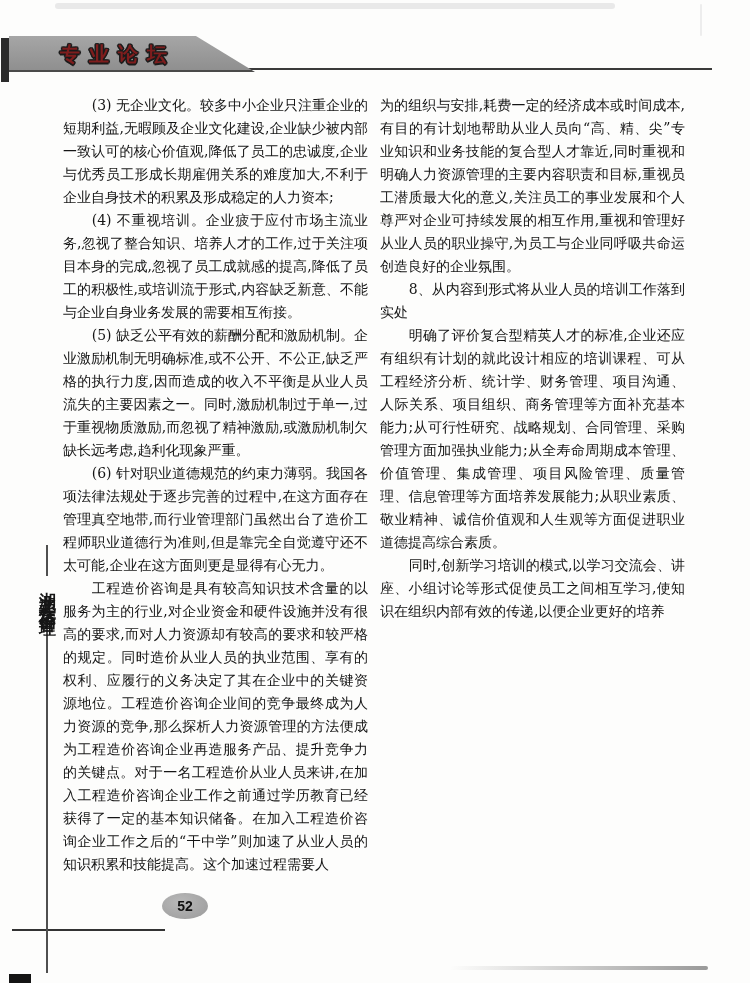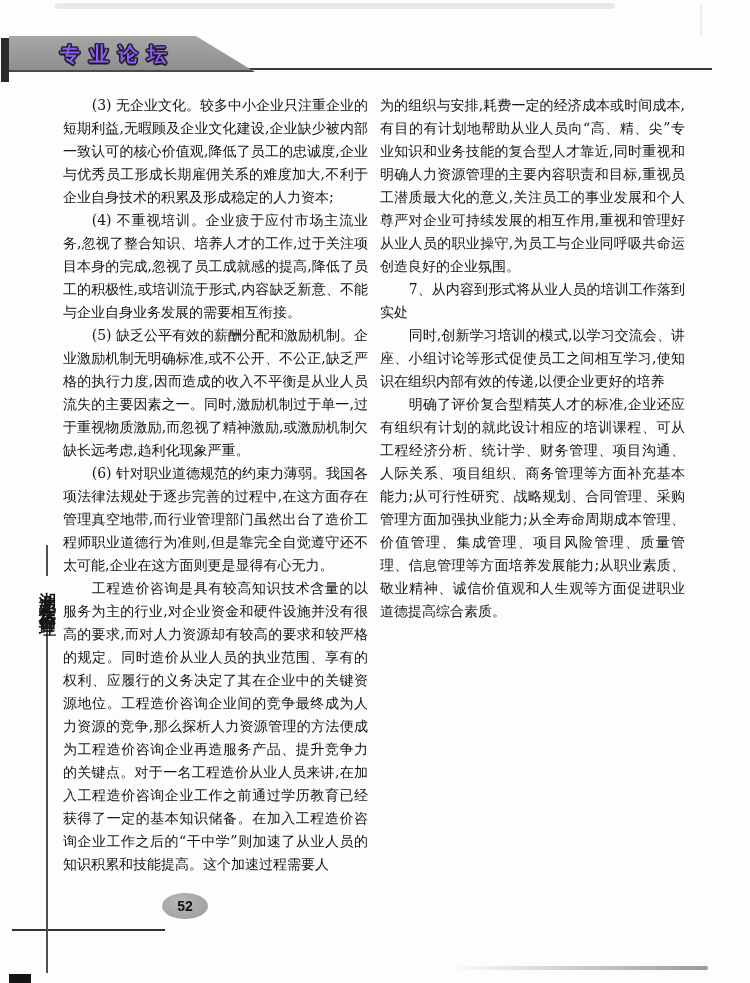--- a/index.html
+++ b/index.html
@@ -20,21 +20,21 @@
   .banner-bar{position:absolute;left:1px;top:38px;width:8px;height:44px;background:#2b2b2b;}
   .banner{
     position:absolute;left:9px;top:36px;width:246px;height:34px;
     background:linear-gradient(#a6a6a6,#8f8f8f);
     clip-path:polygon(0 0,76% 0,100% 100%,0 100%);
     border-bottom:2px solid #4a4a4a;
   }
   .banner-label{
     position:absolute;left:60px;top:41px;z-index:2;
     font-family:"Liberation Sans","DejaVu Sans",sans-serif;
-    font-size:20px;font-weight:bold;color:#8b5cf6;letter-spacing:9px;
+    font-size:20px;font-weight:bold;color:#7f1d1d;letter-spacing:9px;
     text-shadow:-1px -1px 0 #1c1c1c,1px -1px 0 #1c1c1c,-1px 1px 0 #1c1c1c,1px 1px 0 #1c1c1c,
                  0 -1.5px 0 #1c1c1c,0 1.5px 0 #1c1c1c,-1.5px 0 0 #1c1c1c,1.5px 0 0 #1c1c1c;
   }
   
   .sidebar-rule{position:absolute;left:46px;top:545px;width:2px;height:428px;background:#4f4f4f;z-index:1;}
   .journal-title{
     position:absolute;left:35px;top:576px;width:25px;z-index:2;
     writing-mode:vertical-rl;text-orientation:upright;
     font-size:17px;line-height:25px;letter-spacing:4px;font-weight:bold;
     color:#161616;background:#fdfdfc;padding:2px 0;text-align:center;
@@ -73,23 +73,23 @@
 <div class="content">
   <div class="col">
     <p>(3) 无企业文化。较多中小企业只注重企业的短期利益,无暇顾及企业文化建设,企业缺少被内部一致认可的核心价值观,降低了员工的忠诚度,企业与优秀员工形成长期雇佣关系的难度加大,不利于企业自身技术的积累及形成稳定的人力资本;</p>
     <p>(4) 不重视培训。企业疲于应付市场主流业务,忽视了整合知识、培养人才的工作,过于关注项目本身的完成,忽视了员工成就感的提高,降低了员工的积极性,或培训流于形式,内容缺乏新意、不能与企业自身业务发展的需要相互衔接。</p>
     <p>(5) 缺乏公平有效的薪酬分配和激励机制。企业激励机制无明确标准,或不公开、不公正,缺乏严格的执行力度,因而造成的收入不平衡是从业人员流失的主要因素之一。同时,激励机制过于单一,过于重视物质激励,而忽视了精神激励,或激励机制欠缺长远考虑,趋利化现象严重。</p>
     <p>(6) 针对职业道德规范的约束力薄弱。我国各项法律法规处于逐步完善的过程中,在这方面存在管理真空地带,而行业管理部门虽然出台了造价工程师职业道德行为准则,但是靠完全自觉遵守还不太可能,企业在这方面则更是显得有心无力。</p>
     <p>工程造价咨询是具有较高知识技术含量的以服务为主的行业,对企业资金和硬件设施并没有很高的要求,而对人力资源却有较高的要求和较严格的规定。同时造价从业人员的执业范围、享有的权利、应履行的义务决定了其在企业中的关键资源地位。工程造价咨询企业间的竞争最终成为人力资源的竞争,那么探析人力资源管理的方法便成为工程造价咨询企业再造服务产品、提升竞争力的关键点。对于一名工程造价从业人员来讲,在加入工程造价咨询企业工作之前通过学历教育已经获得了一定的基本知识储备。在加入工程造价咨询企业工作之后的“干中学”则加速了从业人员的知识积累和技能提高。这个加速过程需要人</p>
   </div>
   <div class="col">
     <p class="no-indent">为的组织与安排,耗费一定的经济成本或时间成本,有目的有计划地帮助从业人员向“高、精、尖”专业知识和业务技能的复合型人才靠近,同时重视和明确人力资源管理的主要内容职责和目标,重视员工潜质最大化的意义,关注员工的事业发展和个人尊严对企业可持续发展的相互作用,重视和管理好从业人员的职业操守,为员工与企业同呼吸共命运创造良好的企业氛围。</p>
-    <p>7、从内容到形式将从业人员的培训工作落到实处</p>
+    <p>8、从内容到形式将从业人员的培训工作落到实处</p>
+    <p>明确了评价复合型精英人才的标准,企业还应有组织有计划的就此设计相应的培训课程、可从工程经济分析、统计学、财务管理、项目沟通、人际关系、项目组织、商务管理等方面补充基本能力;从可行性研究、战略规划、合同管理、采购管理方面加强执业能力;从全寿命周期成本管理、价值管理、集成管理、项目风险管理、质量管理、信息管理等方面培养发展能力;从职业素质、敬业精神、诚信价值观和人生观等方面促进职业道德提高综合素质。</p>
     <p>同时,创新学习培训的模式,以学习交流会、讲座、小组讨论等形式促使员工之间相互学习,使知识在组织内部有效的传递,以便企业更好的培养</p>
-    <p>明确了评价复合型精英人才的标准,企业还应有组织有计划的就此设计相应的培训课程、可从工程经济分析、统计学、财务管理、项目沟通、人际关系、项目组织、商务管理等方面补充基本能力;从可行性研究、战略规划、合同管理、采购管理方面加强执业能力;从全寿命周期成本管理、价值管理、集成管理、项目风险管理、质量管理、信息管理等方面培养发展能力;从职业素质、敬业精神、诚信价值观和人生观等方面促进职业道德提高综合素质。</p>
   </div>
 </div>
 
 <div class="footer-rule"></div>
 <div class="page-badge">
   <span>52</span>
 </div>
 
 <div class="scan-corner-tab"></div>
 <div class="scan-streak-br"></div>

